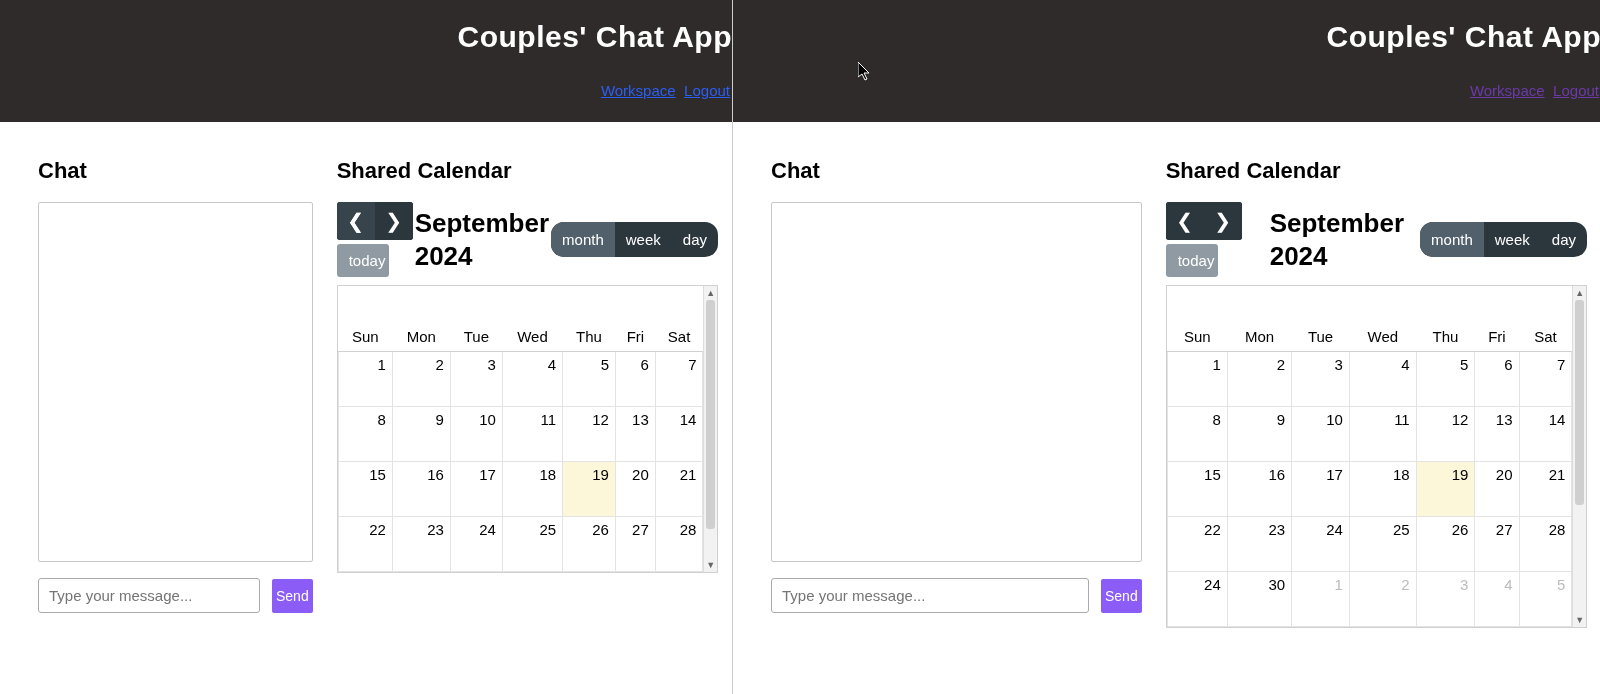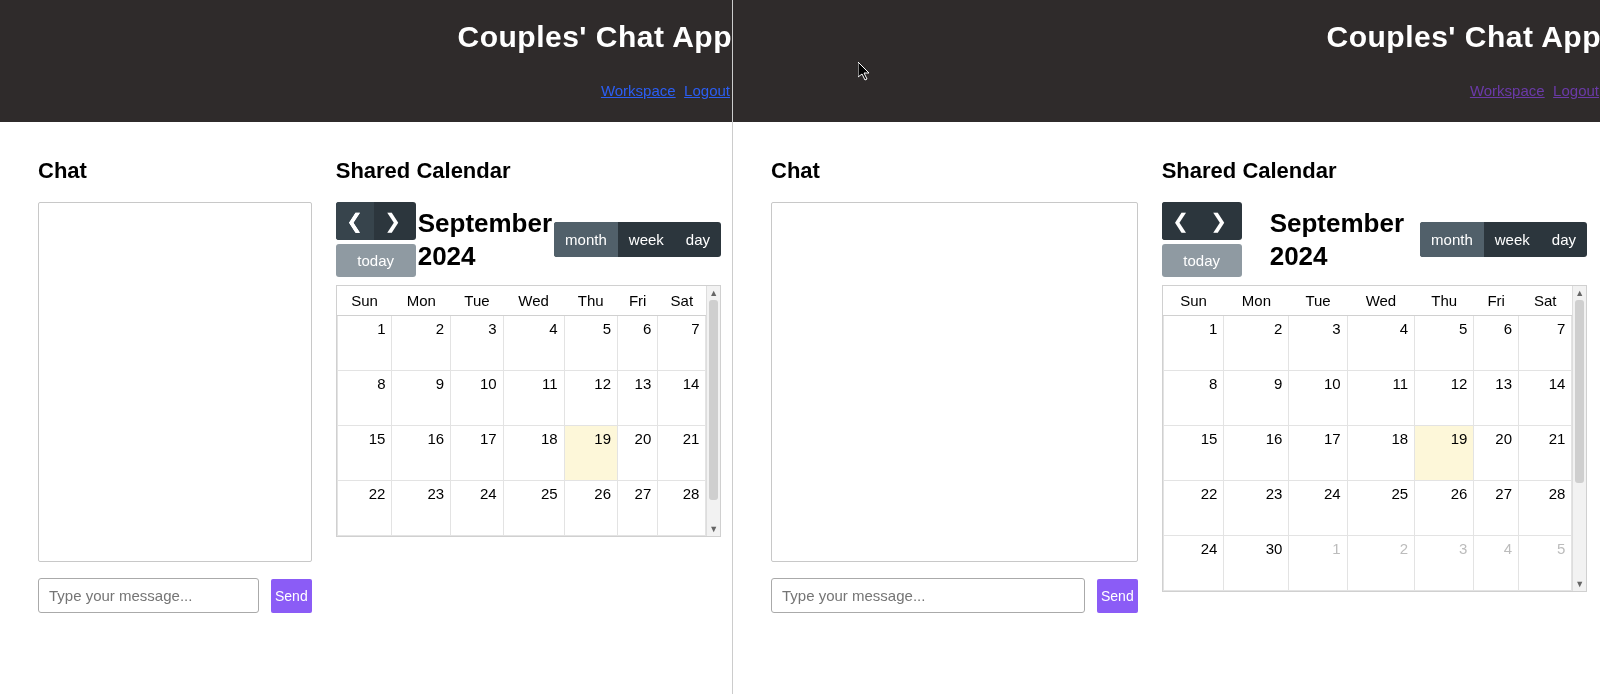--- a/index.html
+++ b/index.html
@@ -111,33 +111,33 @@
   }
   .arrow-btn.lit { filter:brightness(1.25); }
   .today-btn {
     background:#8f9aa2;
     border:none;
     color:#fff;
     padding:8px 12px;
     font-size:15px;
     border-radius:3px;
     cursor:pointer;
-    width:80px;
+    width:52px;
   }
   .month-title {
     font-size: 26px;
     font-weight: 800;
     line-height: 1.25;
   }
   .pane-right .month-title { margin-left: 12px; }
   .view-switch {
     background:#2c363d;
     color:#fff;
     display:flex;
-    border-radius:3px;
+    border-radius:13px;
     margin-left:auto;
     overflow:hidden;
   }
   .view-btn {
     background:transparent;
     border:none;
     color:#fff;
     font-size:15px;
     padding:9px 11px;
     cursor:pointer;
@@ -145,20 +145,21 @@
   .view-btn.active { background:#51606a; }
   
   .cal-wrap {
     position:relative;
     border: 1px solid #d0d0d0;
     display:flex;
   }
   .cal-table {
     border-collapse: collapse;
     width: 100%;
+    margin-top: 36px;
   }
   .cal-table th {
     font-weight:400;
     font-size:15px;
     padding:6px 4px;
     text-align:center;
     border-bottom:1px solid #d0d0d0;
   }
   .cal-table td {
     border: 1px solid #e3e3e3;

